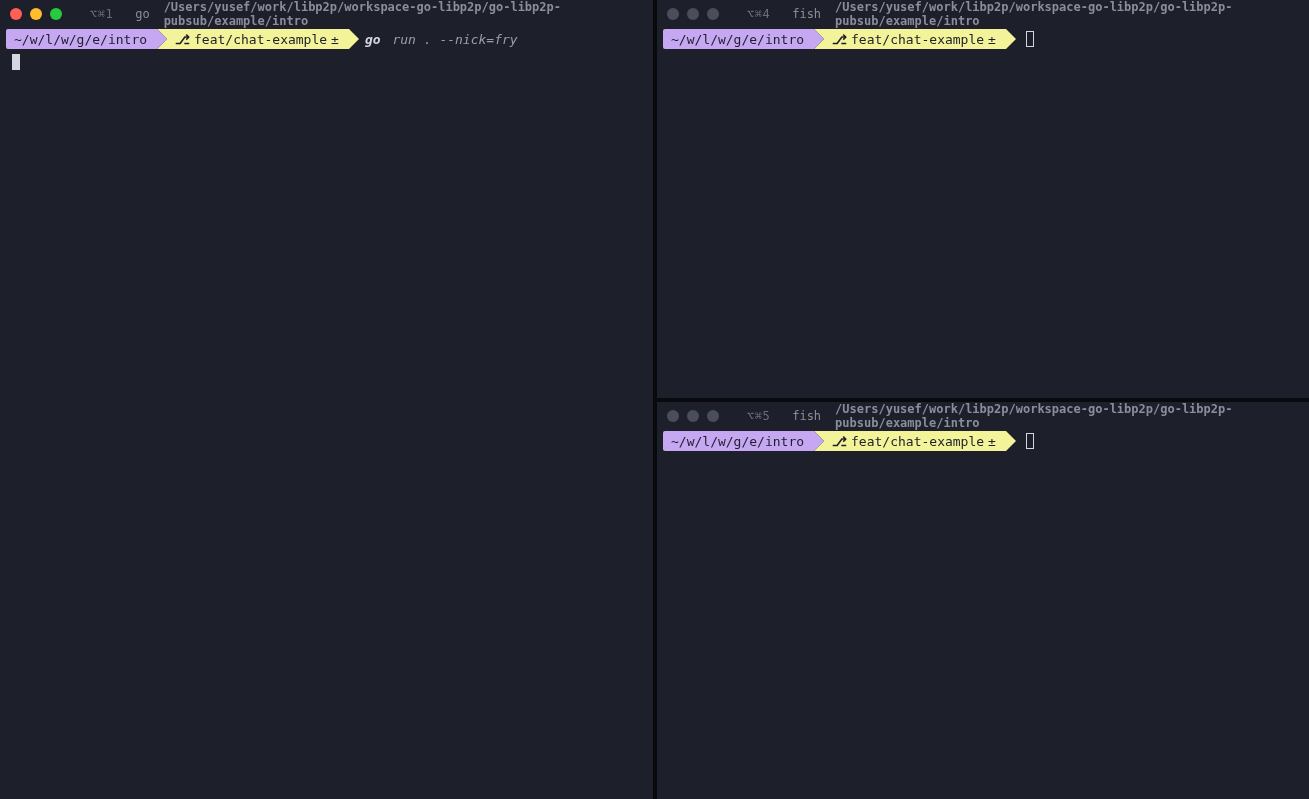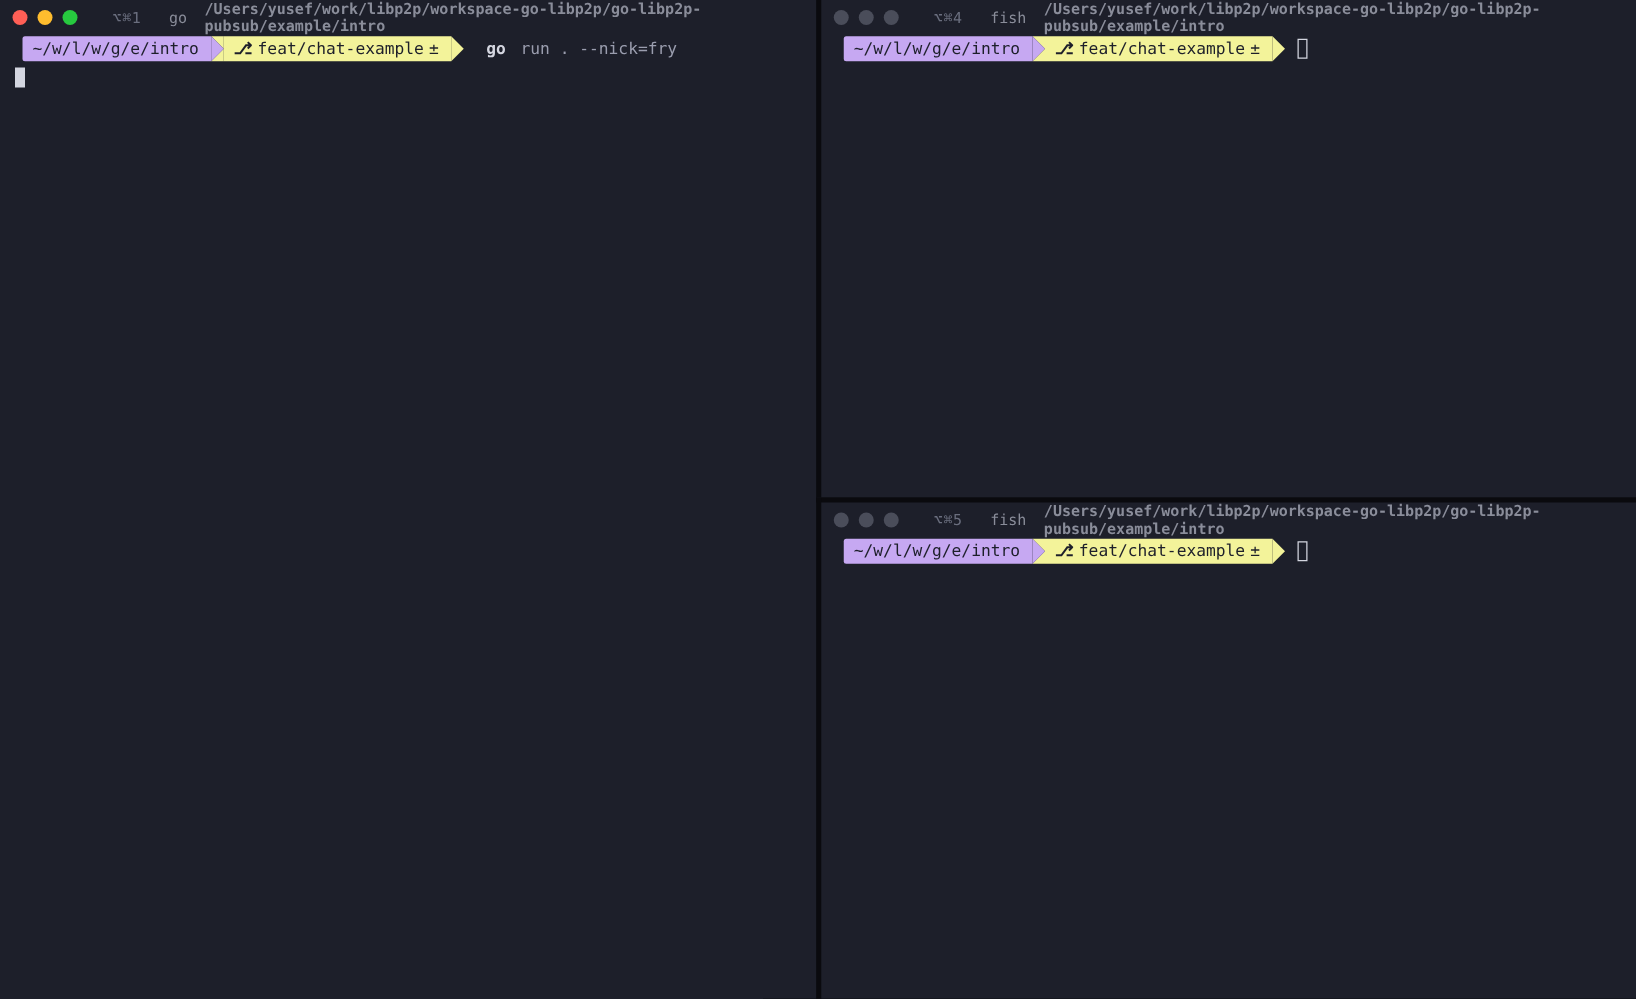--- a/index.html
+++ b/index.html
@@ -74,21 +74,21 @@
       color: #8a8d9a;
     }
     .title-path {
       margin-left: 6px;
       color: #8a8d9a;
       font-weight: bold;
     }
     .prompt-line {
       display: flex;
       align-items: center;
-      padding: 2px 18px;
+      padding: 2px 6px;
       font-size: 13px;
       height: 22px;
     }
     .seg {
       position: relative;
       display: inline-flex;
       align-items: center;
       height: 20px;
       padding: 0 10px 0 8px;
     }
@@ -124,22 +124,23 @@
     }
     .arrow-branch-after {
       border-left: 10px solid #f3f39a;
     }
     .branch-icon {
       font-weight: bold;
       margin-right: 4px;
       color: #1d1f2a;
     }
     .cmd-text {
-      margin-left: 18px;
+      margin-left: 6px;
       color: #d4d6e0;
+      font-style: italic;
     }
     .cmd-strong {
       font-weight: bold;
       color: #d4d6e0;
     }
     .cmd-args {
       color: #9a9dae;
     }
     .term-cursor {
       display: inline-block;

